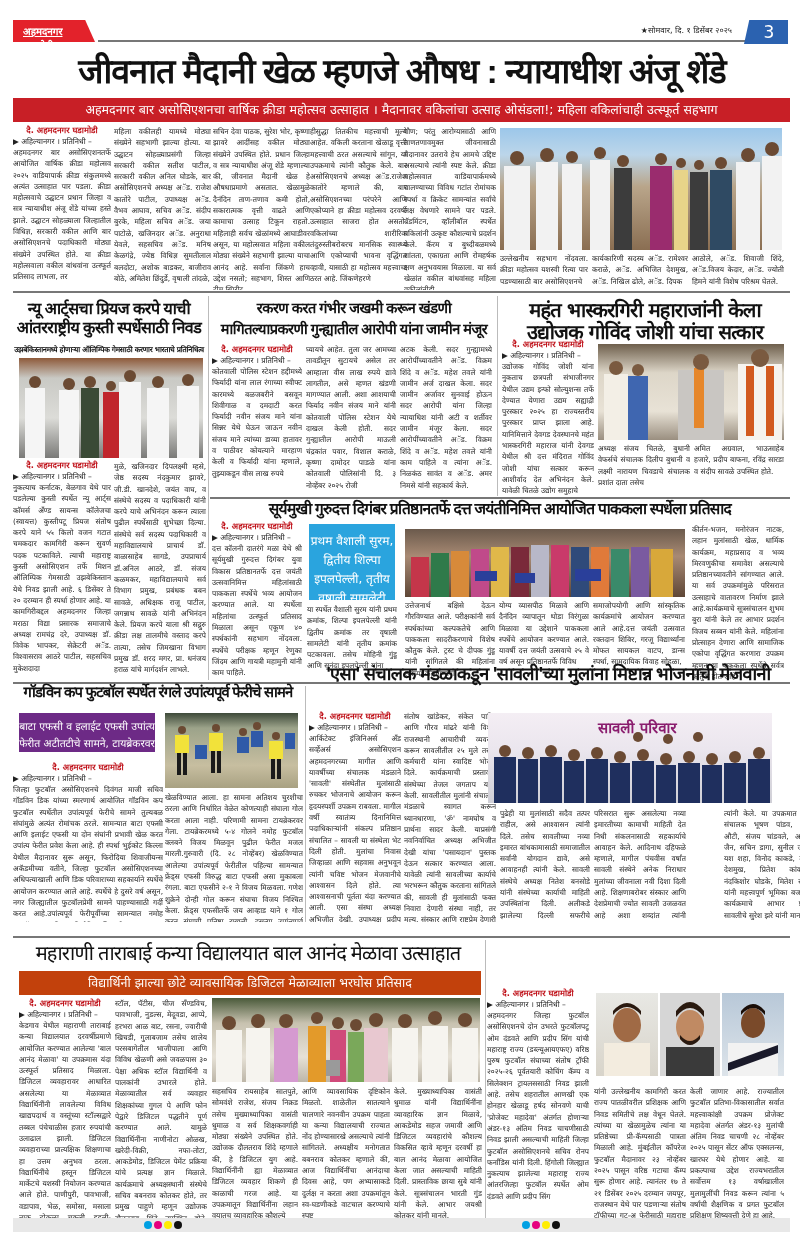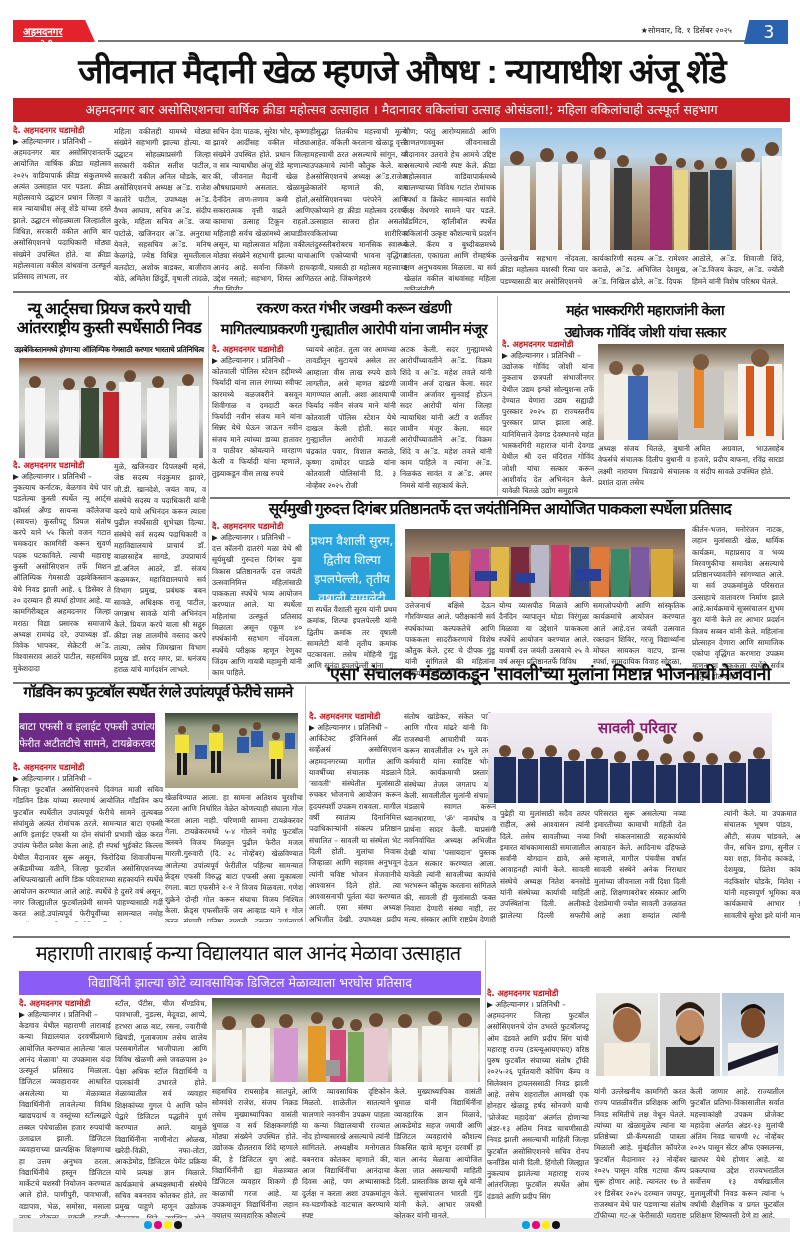--- a/index.html
+++ b/index.html
@@ -6,30 +6,30 @@
   html,body{width:800px;height:1248px;background:#fff;overflow:hidden}
   body{font-family:"DejaVu Sans",sans-serif;color:#111;position:relative}
   .masthead-tag{position:absolute;left:13px;top:20px;width:82px;height:22px;background:#e3222b;clip-path:polygon(0 0,88% 0,100% 100%,0 100%)}
   .masthead-tag span{position:absolute;left:10px;top:4px;color:#fff;font-size:10px;font-weight:bold;text-decoration:underline}
   .top-rule{position:absolute;left:98px;top:40px;width:680px;height:2px;background:#777}
   .date{position:absolute;right:68px;top:24px;font-size:8px;color:#222}
   .page-no{position:absolute;left:744px;top:20px;width:44px;height:24px;background:#2b62b0;clip-path:polygon(12% 0,100% 0,100% 100%,0 100%);color:#fff;font-size:17px;text-align:center;line-height:24px;padding-left:6px}
   .h1{position:absolute;left:14px;top:46px;width:776px;font-size:34px;font-weight:bold;letter-spacing:-1px;line-height:50px;text-align:center;color:#111;font-family:"Liberation Sans",sans-serif}
   .redbar{position:absolute;left:13px;top:98px;width:777px;height:24px;background:#c81f26;color:#fff;font-size:12.5px;line-height:24px;text-align:center;white-space:nowrap;overflow:hidden}
   .col{position:absolute;font-size:7.4px;line-height:11.3px;color:#222;text-align:justify;overflow:hidden}
-  .byline{color:#c0141c;font-weight:bold;font-size:8.3px;text-align:left;display:block;line-height:11px}
+  .byline{color:#c0141c;font-weight:bold;font-size:8.3px;text-align:center;display:block;line-height:11px}
   .dateline{font-size:7.6px;display:block;line-height:11px}
   .photo{position:absolute;overflow:hidden}
   .hr{position:absolute;height:1.5px;background:#777}
   .vr{position:absolute;width:1px;background:#bbb}
   .head{position:absolute;font-weight:bold;text-align:center;color:#111;line-height:1.2;font-family:"Liberation Sans",sans-serif;letter-spacing:-0.5px}
   .sub{position:absolute;text-align:center;color:#111}
   .box-blue{position:absolute;background:#2aa4de;color:#fff;text-align:center;font-size:12px;line-height:19px;padding-top:8px}
   .box-purple{position:absolute;background:#6d2a86;color:#fff;text-align:center;font-size:10.5px;line-height:17px;padding-top:5px}
-  .bluebar{position:absolute;background:#8b5cf6;color:#fff;text-align:center;font-size:12.5px;line-height:24px;white-space:nowrap;overflow:hidden}
+  .bluebar{position:absolute;background:#c2410c;color:#fff;text-align:center;font-size:12.5px;line-height:24px;white-space:nowrap;overflow:hidden}
   .footer{position:absolute;left:13px;top:1218px;width:777px;height:14px;background:#e8e8e8}
   .reg{position:absolute;top:1221px;display:flex;gap:2px}
   .reg i{display:block;width:8px;height:8px;border-radius:50%}
 </style>
 </head>
 <body>
 
 <div class="masthead-tag">
     <span>अहमदनगर घडामोडी</span>
   </div>
@@ -130,21 +130,21 @@
 <div class="col" style="left:212px;top:344px;width:90px;height:150px">
   <span class="byline">दै. अहमदनगर घडामोडी</span>
   <span class="dateline">▶ अहिल्यानगर । प्रतिनिधी –</span>
   <span>कोतवाली पोलिस स्टेशन हद्दीमध्ये फिर्यादी यांना लाल रंगाच्या स्वीफ्ट कारमध्ये बळजबरीने बसवून शिवीगाळ व दमदाटी करत फिर्यादी नवीन संजय माने यांना सिन्नर येथे घेऊन जाऊन नवीन संजय माने त्यांच्या डाव्या हातावर व पाठीवर कोयत्याने मारहाण केली व फिर्यादी यांना म्हणाले, तुझ्याकडून वीस लाख रुपये</span>
 </div>
 <div class="col" style="left:306px;top:344px;width:90px;height:150px">घ्यायचे आहेत. तुला जर आमच्या तावडीतून सुटायचे असेल तर आम्हाला वीस लाख रुपये द्यावे लागतील, असे म्हणत खंडणी मागण्यात आली. अशा आशयाची फिर्याद नवीन संजय माने यांनी कोतवाली पोलिस स्टेशन येथे दाखल केली होती. सदर गुन्ह्यातील आरोपी माऊली चंद्रकांत पवार, विशाल कराळे, कृष्णा दामोदर पाडळे यांना कोतवाली पोलिसांनी दि. ३ नोव्हेंबर २०२५ रोजी</div>
 <div class="col" style="left:400px;top:344px;width:92px;height:150px">अटक केली. सदर गुन्ह्यामध्ये आरोपींच्यावतीने अॅड. विक्रम शिंदे व अॅड. महेश तवले यांनी जामीन अर्ज दाखल केला. सदर जामीन अर्जावर सुनवाई होऊन सदर आरोपी यांना जिल्हा न्यायाधिश यांनी अटी व शर्तीवर जामीन मंजूर केला. सदर आरोपींच्यावतीने अॅड. विक्रम शिंदे व अॅड. महेश तवले यांनी काम पाहिले व त्यांना अॅड. निळकंठ सावंत व अॅड. अमर निमसे यांनी सहकार्य केले.</div>
 
 <div class="vr" style="left:497px;top:296px;height:200px"></div>
 
-<div class="head" style="left:500px;top:299px;width:290px;font-size:14px;line-height:22px;font-family:'DejaVu Sans',sans-serif;letter-spacing:-0.8px">
+<div class="head" style="left:500px;top:299px;width:290px;font-size:20px;line-height:22px;font-family:'DejaVu Sans',sans-serif;letter-spacing:-0.8px">
   <div>महंत भास्करगिरी महाराजांनी केला</div>
   <div>उद्योजक गोविंद जोशी यांचा सत्कार</div>
 </div>
 <div class="col" style="left:502px;top:339px;width:92px;height:156px">
   <span class="byline">दै. अहमदनगर घडामोडी</span>
   <span class="dateline">▶ अहिल्यानगर । प्रतिनिधी –</span>
   <span>उद्योजक गोविंद जोशी यांना नुकताच छत्रपती संभाजीनगर येथील उद्यम इन्फो सोल्युशन्स तर्फे देण्यात येणारा उद्यम सह्याद्री पुरस्कार २०२५ हा राज्यस्तरीय पुरस्कार प्राप्त झाला आहे. यानिमित्ताने देवगड देवस्थानचे महंत भास्करगिरी महाराज यांनी देवगड येथील श्री दत्त मंदिरात गोविंद जोशी यांचा सत्कार करून आशीर्वाद देत अभिनंदन केले. यावेळी चितळे उद्योग समुहाचे</span>
 </div>
 <div class="photo" style="left:598px;top:344px;width:186px;height:96px;background:linear-gradient(180deg,#6e5f4c 0%,#ddd6c8 30%,#e8e2d6 70%,#9a8f80 100%)">
   <svg width="186" height="96">

